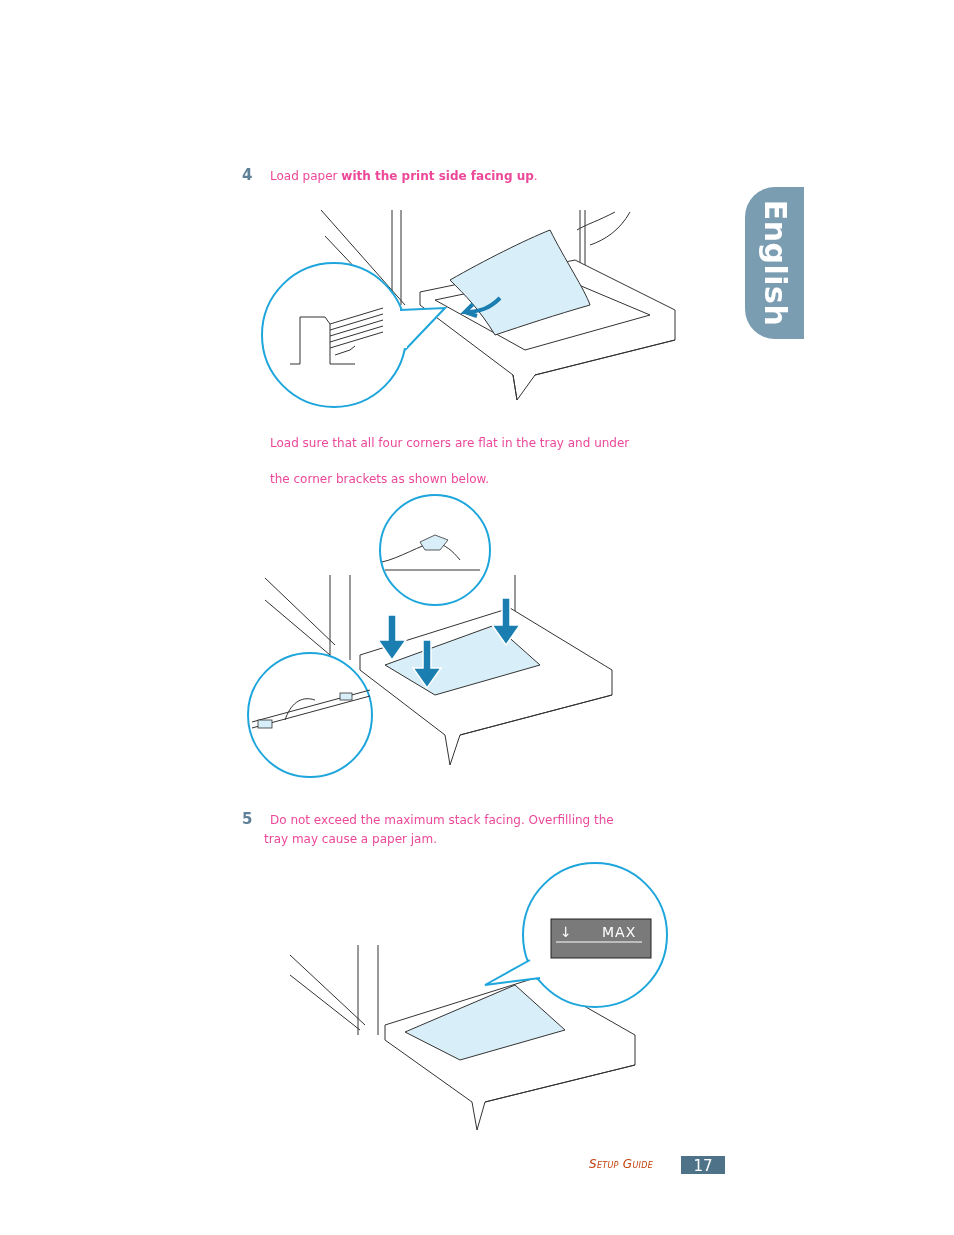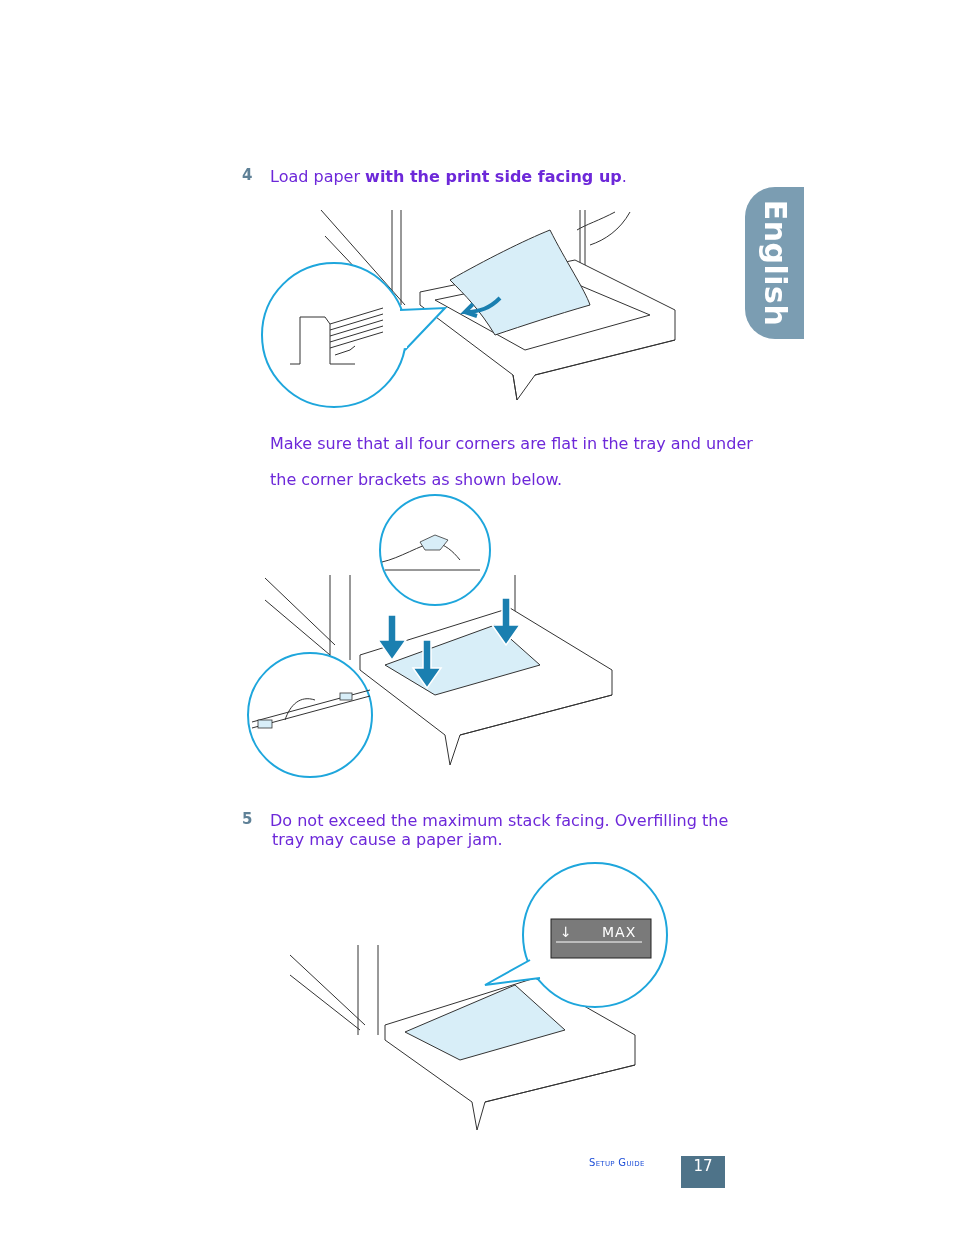--- a/index.html
+++ b/index.html
@@ -1,23 +1,23 @@
 <!DOCTYPE html>
 <html><head>
 <meta charset="utf-8">
 <style>
   html,body{margin:0;padding:0;background:#fff;}
   body{width:954px;height:1235px;position:relative;overflow:hidden;font-family:"DejaVu Sans",sans-serif;color:#1a1a1a;}
   .step-num{position:absolute;font-weight:bold;font-size:15px;color:#5f8197;}
-  .text{position:absolute;font-size:16px;line-height:19px;color:#6d28d9;}
+  .text{position:absolute;font-size:12px;line-height:19px;color:#ec4899;}
   .text b{font-weight:bold;}
   .tab{position:absolute;left:745px;top:187px;width:59px;height:152px;background:#7b9db2;border-radius:30px 0 0 30px;}
   .tab-label{position:absolute;left:50%;top:50%;transform:translate(-50%,-50%) rotate(90deg);color:#fff;font-weight:bold;font-size:30px;white-space:nowrap;letter-spacing:0.5px;}
-  .footer-label{position:absolute;left:589px;top:1157px;font-size:10px;color:#1d4ed8;font-variant:small-caps;letter-spacing:0.3px;}
-  .page-num{position:absolute;left:681px;top:1156px;width:44px;height:32px;background:#4e7389;color:#fff;font-size:15px;text-align:center;line-height:21px;}
+  .footer-label{position:absolute;left:589px;top:1157px;font-size:12px;color:#c2410c;font-variant:small-caps;letter-spacing:0.3px;font-style:italic;}
+  .page-num{position:absolute;left:681px;top:1156px;width:44px;height:18px;background:#4e7389;color:#fff;font-size:15px;text-align:center;line-height:21px;}
   svg.fig{position:absolute;}
 </style>
 </head>
 <body>
 
 <div class="tab">
   <span class="tab-label">English</span>
 </div>
 
 <div class="step-num" style="left:242px;top:166px;">4</div>
@@ -53,21 +53,21 @@
     <path d="M35 164 L45 164 L45 117 L70 117 L75 124 L75 164 L100 164"></path>
     <path d="M75 124 L128 108"></path>
       <path d="M75 130 L128 114"></path>
       <path d="M75 136 L128 120"></path>
       <path d="M75 142 L128 126"></path>
       <path d="M75 148 L128 132"></path>
     <path d="M80 155 L95 150 L100 146"></path>
   </g>
 </svg>
 
-<div class="text" style="left:270px;top:434px;">Make sure that all four corners are flat in the tray and under</div>
+<div class="text" style="left:270px;top:434px;">Load sure that all four corners are flat in the tray and under</div>
 <div class="text" style="left:270px;top:470px;">the corner brackets as shown below.</div>
 
 <svg class="fig" style="left:240px;top:490px;" width="390" height="300" viewBox="0 0 390 300">
   <g fill="none" stroke="#333" stroke-width="1">
     <path d="M25 88 L95 155"></path>
       <path d="M25 110 L90 165"></path>
     <path d="M90 85 L90 170"></path>
       <path d="M110 85 L110 170"></path>
     <path d="M275 85 L275 130"></path>
     <path d="M120 165 L270 118 L372 180 L372 205 L220 245 L210 275 L205 245 L120 180 Z" fill="#fff"></path>
@@ -89,21 +89,21 @@
   <circle cx="70" cy="225" r="62" fill="#fff" stroke="#1ea6dc" stroke-width="2"></circle>
   <path d="M12 232 L130 200" stroke="#333" fill="none"></path>
     <path d="M12 238 L130 206" stroke="#333" fill="none"></path>
   <path d="M45 230 C50 215 60 205 75 210" stroke="#333" fill="none"></path>
   <rect x="18" y="230" width="14" height="8" fill="#d8eef8" stroke="#333" stroke-width="0.8"></rect>
   <rect x="100" y="203" width="12" height="7" fill="#d8eef8" stroke="#333" stroke-width="0.8"></rect>
 </svg>
 
 <div class="step-num" style="left:242px;top:810px;">5</div>
 <div class="text" style="left:270px;top:811px;">Do not exceed the maximum stack facing. Overfilling the</div>
-<div class="text" style="left:272px;top:830px;">tray may cause a paper jam.</div>
+<div class="text" style="left:264px;top:830px;">tray may cause a paper jam.</div>
 
 <svg class="fig" style="left:280px;top:860px;" width="400" height="275" viewBox="0 0 400 275">
   <g fill="none" stroke="#333" stroke-width="1">
     <path d="M10 95 L85 165"></path>
       <path d="M10 115 L80 170"></path>
     <path d="M78 85 L78 175"></path>
       <path d="M98 85 L98 175"></path>
     <path d="M105 165 L255 118 L355 175 L355 205 L205 242 L197 270 L192 242 L105 180 Z" fill="#fff"></path>
     <path d="M205 242 L355 205"></path>
   </g>

